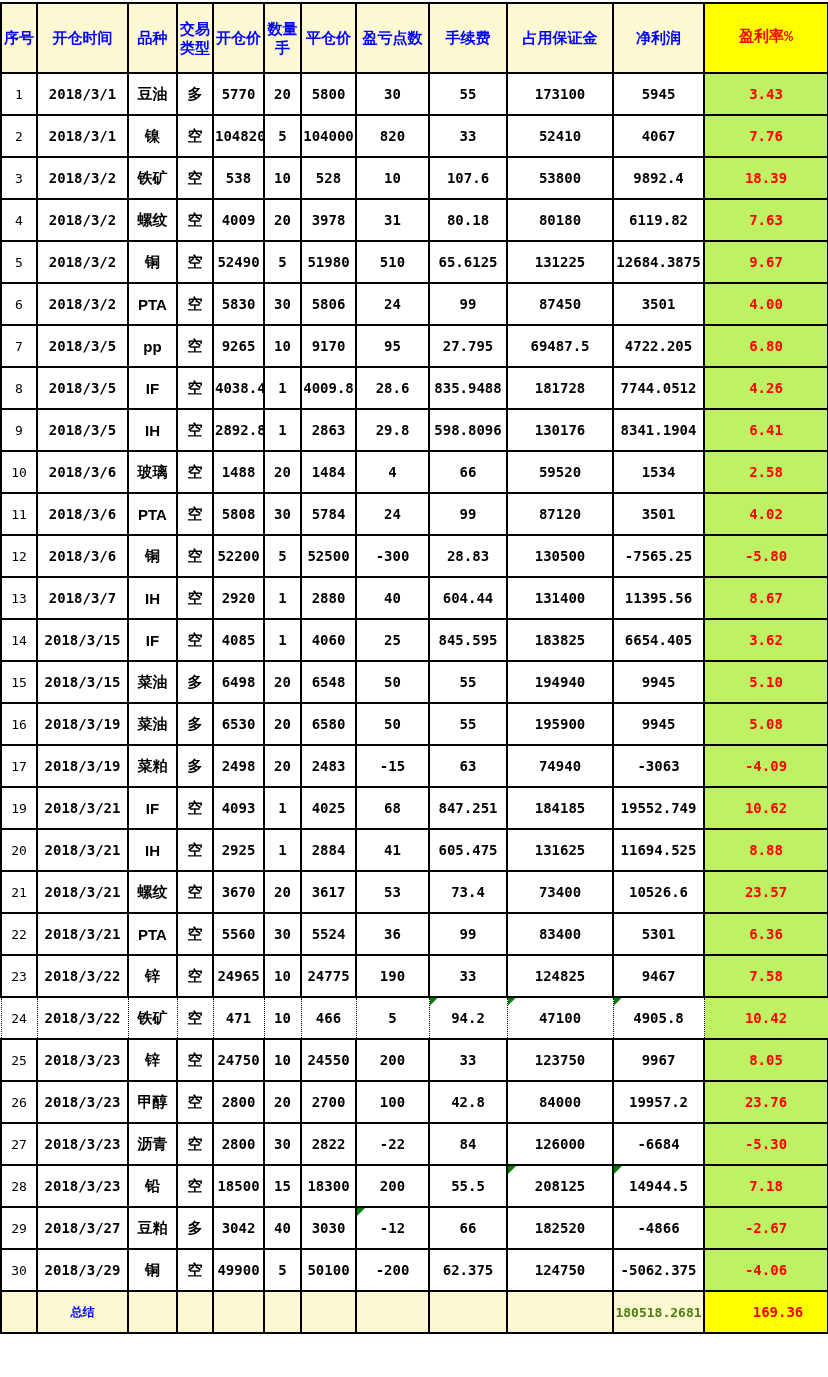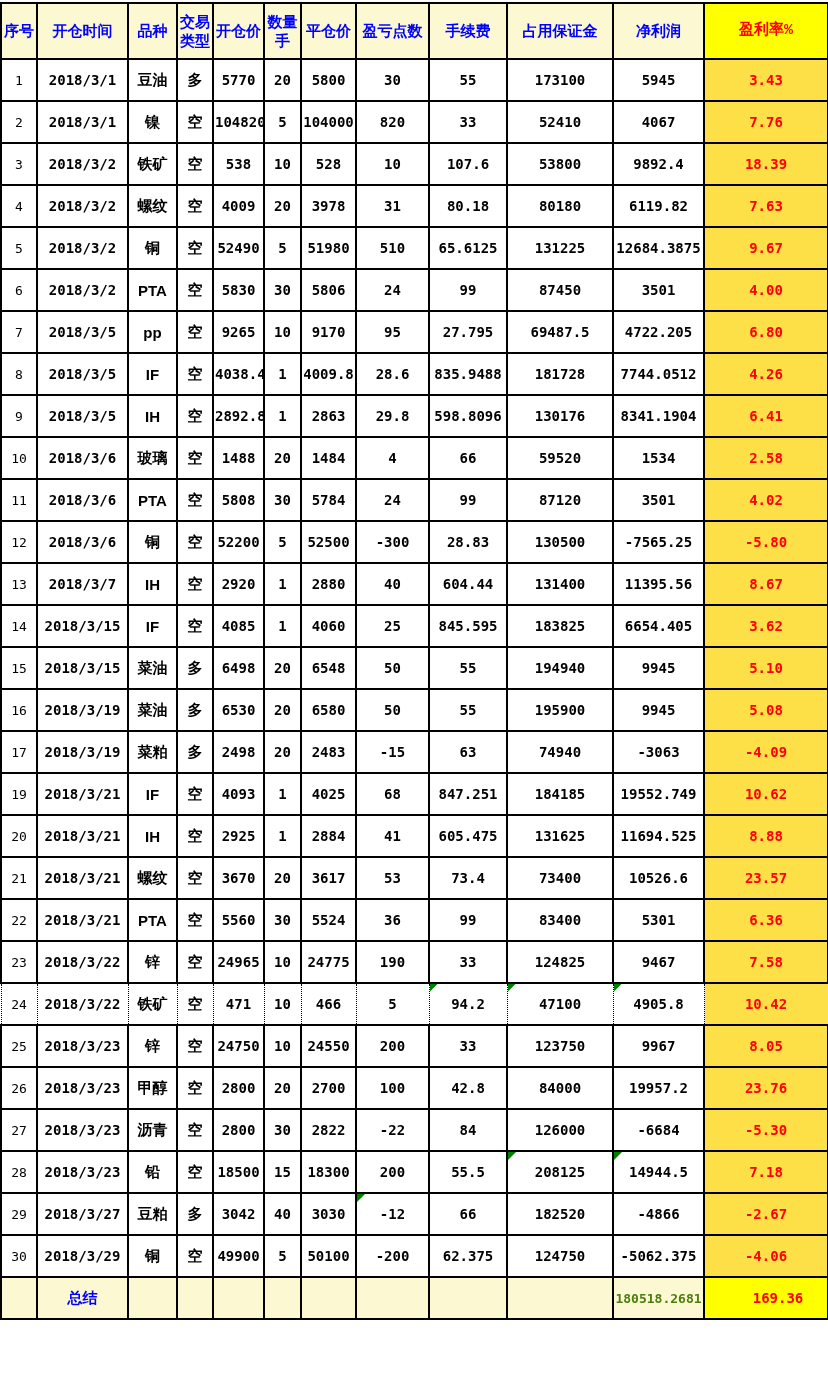--- a/index.html
+++ b/index.html
@@ -28,21 +28,21 @@
   col.c10 { width: 91px; }
   col.c11 { width: 124px; }
   th, td {
     border: 2px solid #000000;
     text-align: center;
     vertical-align: middle;
     padding: 0 1px;
     overflow: hidden;
     position: relative;
   }
-  thead tr { height: 56px; }
+  thead tr { height: 70px; }
   tbody tr { height: 42px; }
   th {
     background: #fbf8d2;
     color: #0000ff;
     font-size: 15px;
     font-weight: bold;
     line-height: 1.3;
     font-family: "Liberation Sans", sans-serif;
   }
   th.c11 { background: #ffff00; color: #ff0000; font-family: Liberation Mono, monospace; }
@@ -51,30 +51,30 @@
     color: #000000;
     font-family: "DejaVu Sans Mono", "Liberation Mono", monospace;
     font-weight: bold;
     font-size: 14px;
   }
   td.c0 { font-weight: normal; font-size: 13px; }
   td.c2, td.c3 {
     font-family: "Liberation Sans", sans-serif;
     font-size: 15px;
   }
-  td.c11 { background: #fde047; color: #ff0000; }
+  td.c11 { background: #bef264; color: #ff0000; }
   tr.dotted td {
     border-left: 1px dotted #000000;
     border-right: 1px dotted #000000;
   }
   tr.summary td { background: #fbf8d2; }
   tr.summary td.c1 {
     color: #0000ff;
     font-family: Liberation Mono, monospace;
-    font-size: 15px;
+    font-size: 12px;
   }
   tr.summary td.c10 { color: #4d7c0f; font-size: 13px; }
   tr.summary td.c11 { background: #ffff00; color: #ff0000; padding-left: 25px; }
   .tri {
     position: absolute;
     top: 0; left: 0;
     width: 8px; height: 8px;
     background: #008000;
     clip-path: polygon(0 0, 100% 0, 0 100%);
   }

